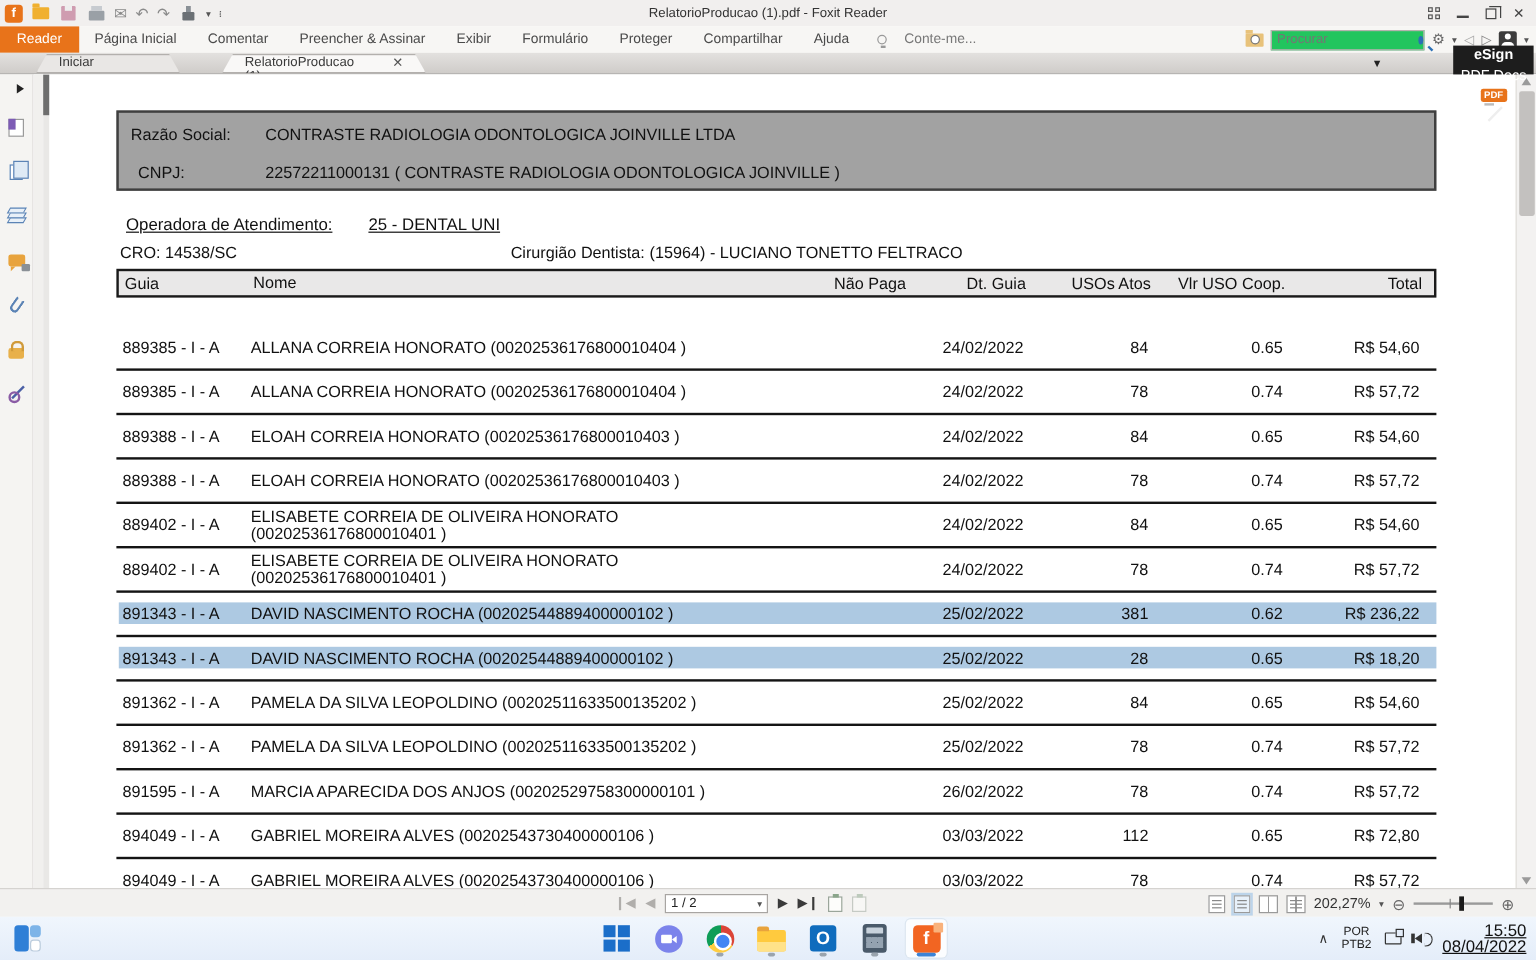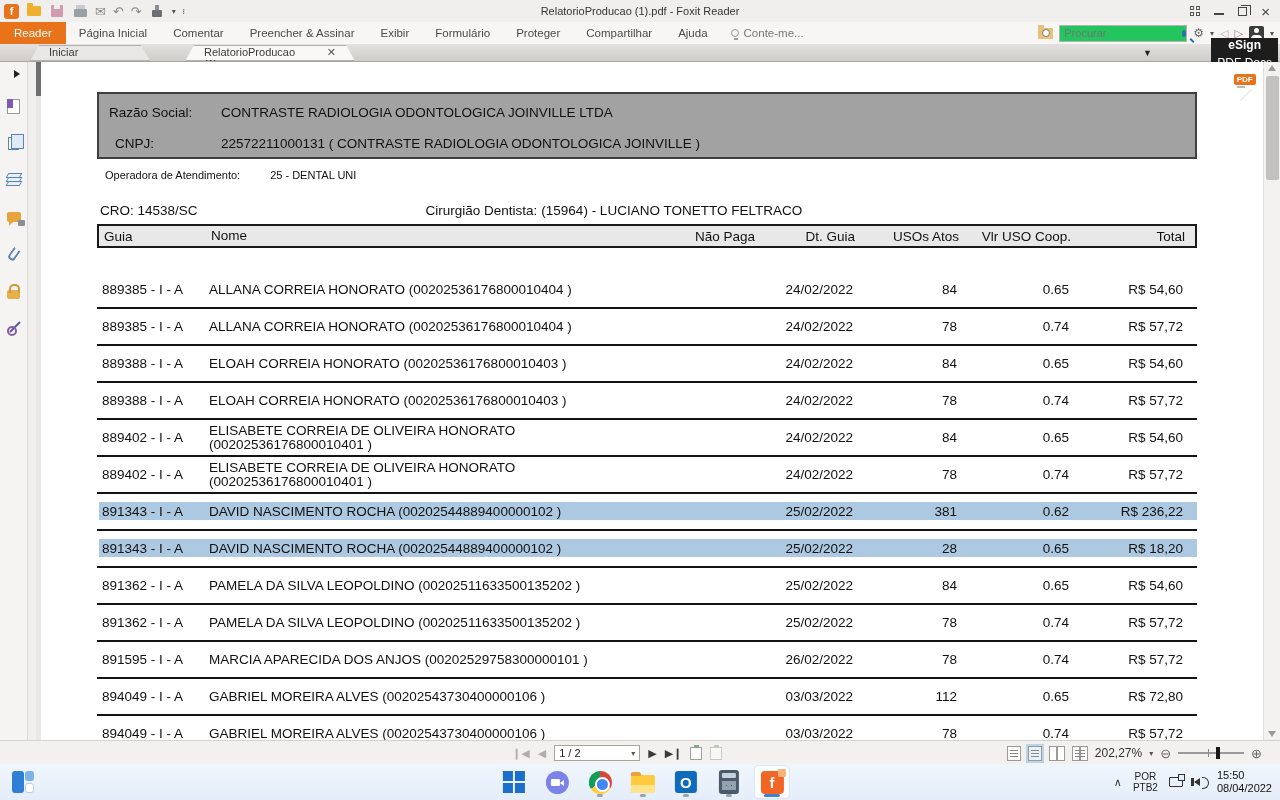--- a/index.html
+++ b/index.html
@@ -27,21 +27,21 @@
   .wc-grid span { width:4px; height:4px; border:1px solid #555; }
   .wc-min { width:10px; height:2px; background:#444; margin-top:6px; }
   .wc-restore { width:9px; height:9px; border:1px solid #444; position:relative; }
   .wc-restore::before { content:""; position:absolute; top:-3px; left:2px; width:9px; height:9px; border:1px solid #444; border-bottom:none; border-left:none; }
   .wc-close { font-size:15px; color:#444; line-height:1; }
 
   
   .ribbon { position:absolute; top:22px; left:0; right:0; height:22px; background:#f7f6f4; display:flex; align-items:stretch; }
   .rtab-file { background:#e8731a; color:#fff; font-size:11.5px; padding:0 14px; display:flex; align-items:center; }
   .rtab { color:#4a4a4a; font-size:11.5px; padding:0 13px; display:flex; align-items:center; white-space:nowrap; }
-  .tellme { display:flex; align-items:center; gap:5px; color:#777; font-size:11.5px; padding-left:10px; }
+  .tellme { display:flex; align-items:center; gap:15px; color:#777; font-size:11.5px; padding-left:10px; }
   .bulb { width:8px; height:8px; border:1px solid #999; border-radius:50%; position:relative; }
   .bulb::after { content:""; position:absolute; left:2px; top:8px; width:4px; height:2px; background:#999; }
   .ribbon-right { position:absolute; right:6px; top:0; height:22px; display:flex; align-items:center; gap:6px; }
   .search-folder { width:15px; height:11px; background:#e8c27a; border-radius:1px; position:relative; }
   .search-folder::before { content:""; position:absolute; top:-3px; left:0; width:6px; height:3px; background:#e8c27a; }
   .search-folder::after { content:""; position:absolute; top:1px; left:4px; width:6px; height:6px; border:1.5px solid #777; border-radius:50%; background:#fff; }
   .search-box { width:128px; height:17px; background:#22c55e; border:1px solid #b5b2ae; display:flex; align-items:center;gap:32px; }
   .search-box input { flex:1; border:none; outline:none; font-size:11px; color:#555; padding:0 4px; font-family:"Liberation Sans",sans-serif; background:transparent; width:90px; }
   .mag { width:7px; height:7px; border:2px solid #2a6fb5; border-radius:50%; position:relative; margin-right:6px; }
   .mag::after { content:""; position:absolute; width:2px; height:5px; background:#2a6fb5; transform:rotate(-45deg); left:7px; top:6px; }
@@ -90,21 +90,21 @@
   .viewer { position:absolute; top:62px; left:28px; width:1252px; height:678px; background:#fff; overflow:hidden; }
   .gutter { position:absolute; left:0; top:0; width:8px; height:100%; background:#f1f0ee; }
   .splitter { position:absolute; left:8px; top:0; width:5px; height:100%; background:#e9e8e6; }
   .splitter-handle { position:absolute; left:8px; top:0; width:5px; height:34px; background:#6e6e6e; }
 
   .doc { position:absolute; inset:0; color:#111; }
   .period-box { position:absolute; left:69px; top:-11px; width:1100px; height:27px; border:2px solid #3f3f3f; display:flex; align-items:center; padding-left:8px; font-size:15px; color:#1a1a1a; }
   .gray-box { position:absolute; left:69px; top:30px; width:1100px; height:67px; background:#a2a2a2; border:2px solid #3f3f3f; font-size:13.5px; }
   .gb-row { position:absolute; left:10px; display:flex; }
   .gb-row .lbl { width:112px; }
-  .operadora { position:absolute; left:77px; top:107px; font-size:11px; display:flex; }
+  .operadora { position:absolute; left:77px; top:117px; font-size:14px; display:flex;text-decoration:underline; }
   .operadora .val { margin-left:30px; }
   .cro-line { position:absolute; left:72px; top:141px; font-size:13.5px; display:flex; width:1095px; }
   .cro-line .dent { margin-left:228px; }
 
   .thead { position:absolute; left:69px; top:162px; width:1100px; height:24px; background:#e9e8e8; border:2px solid #1a1a1a; display:grid; grid-template-columns:104px 484px 70px 100px 104px 112px 114px; align-items:center; font-size:13.5px; }
   .tbody { position:absolute; left:69px; top:190px; width:1100px;margin-top:20px; }
   .trow { position:relative; height:37px; border-bottom:2px solid #141414; display:grid; grid-template-columns:104px 484px 70px 100px 104px 112px 114px; align-items:center; font-size:13.5px; }
   .trow.hl::before { content:""; position:absolute; left:2px; right:0px; top:8px; bottom:9px; background:#adc9e2; }
   .c { position:relative; z-index:1; }
   .c.guia, .h.guia { padding-left:5px; }
@@ -168,21 +168,21 @@
   .foxit-tb { width:23px; height:23px; background:#f26522; border-radius:4px; color:#fff; font-weight:bold; font-size:15px; display:flex; align-items:center; justify-content:center; position:relative; }
   .foxit-tb::before { content:""; position:absolute; top:-2px; right:-2px; width:8px; height:8px; background:#f9b27c; border-radius:1px; }
   .tray { position:absolute; right:8px; top:0; height:36px; display:flex; align-items:center; gap:11px; }
   .chev-up { font-size:11px; color:#333; }
   .lang { font-size:10px; color:#222; text-align:center; line-height:11px; }
   .net-ic { width:14px; height:10px; border:1.5px solid #333; border-radius:1px; position:relative; }
   .net-ic::after { content:""; position:absolute; right:-3px; top:-4px; width:5px; height:5px; background:#e4edf9; border:1.5px solid #333; }
   .spk { width:0; height:0; border-top:4px solid transparent; border-bottom:4px solid transparent; border-right:6px solid #333; position:relative; margin-right:6px; }
   .spk::before { content:""; position:absolute; left:-3px; top:-4px; width:3px; height:8px; background:#333; }
   .spk::after { content:""; position:absolute; left:8px; top:-5px; width:6px; height:10px; border:1.5px solid #333; border-left:none; border-radius:0 8px 8px 0; }
-  .clock { font-size:11px; color:#111; line-height:13px; }
+  .clock { font-size:14px; color:#111; text-align:right; line-height:13px;text-decoration:underline; }
 </style>
 </head>
 <body>
 
 <div class="titlebar">
   <div class="qat">
     <span class="foxit-logo">f</span>
     <span class="ic-16">
         <span class="mini-folder"></span>
       </span>

